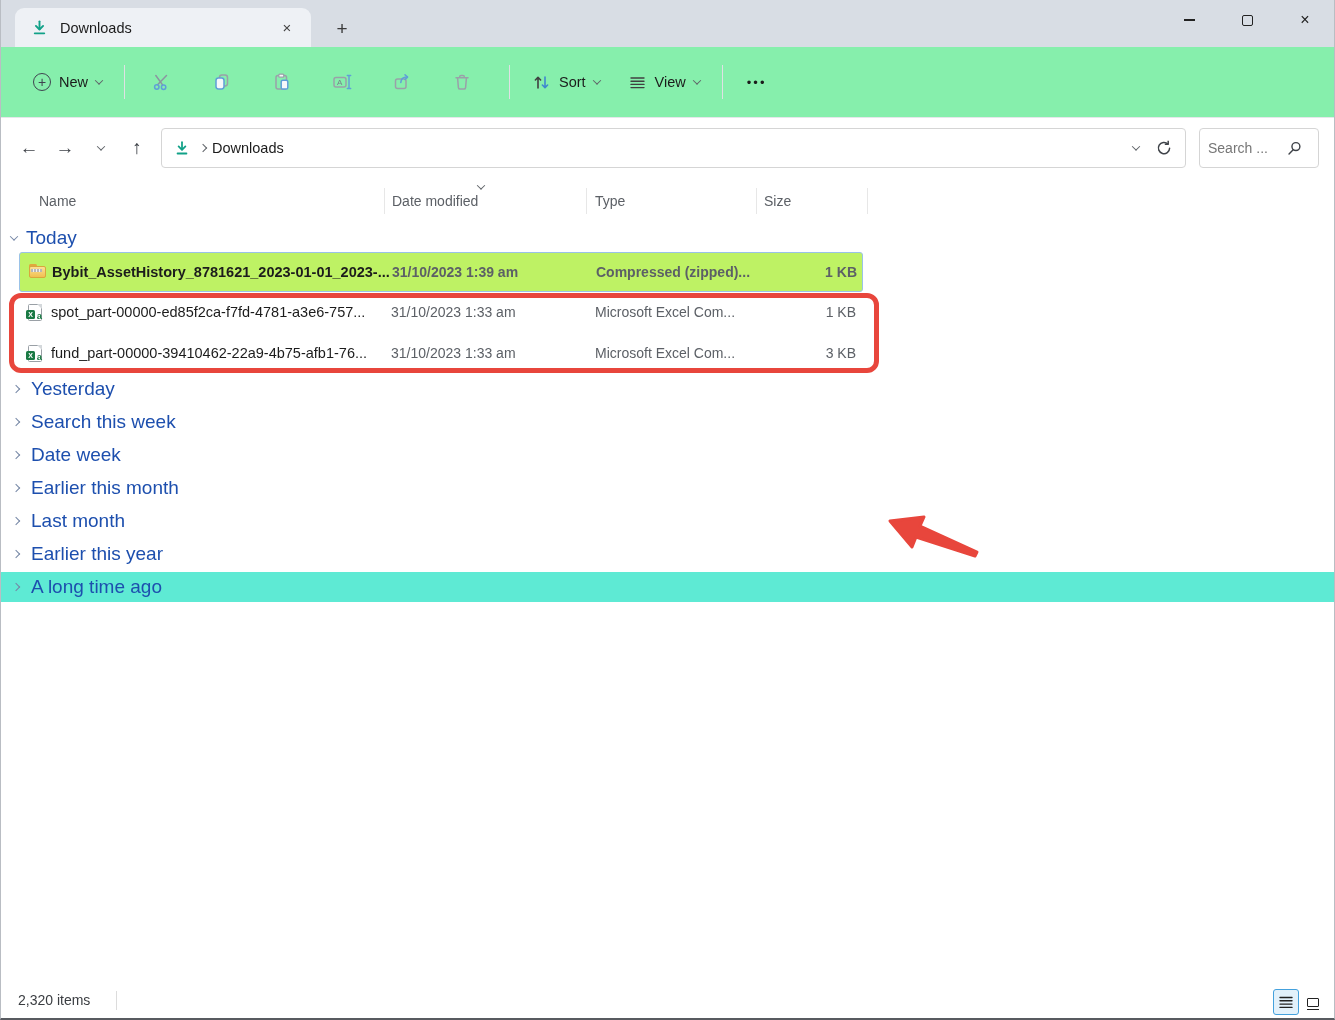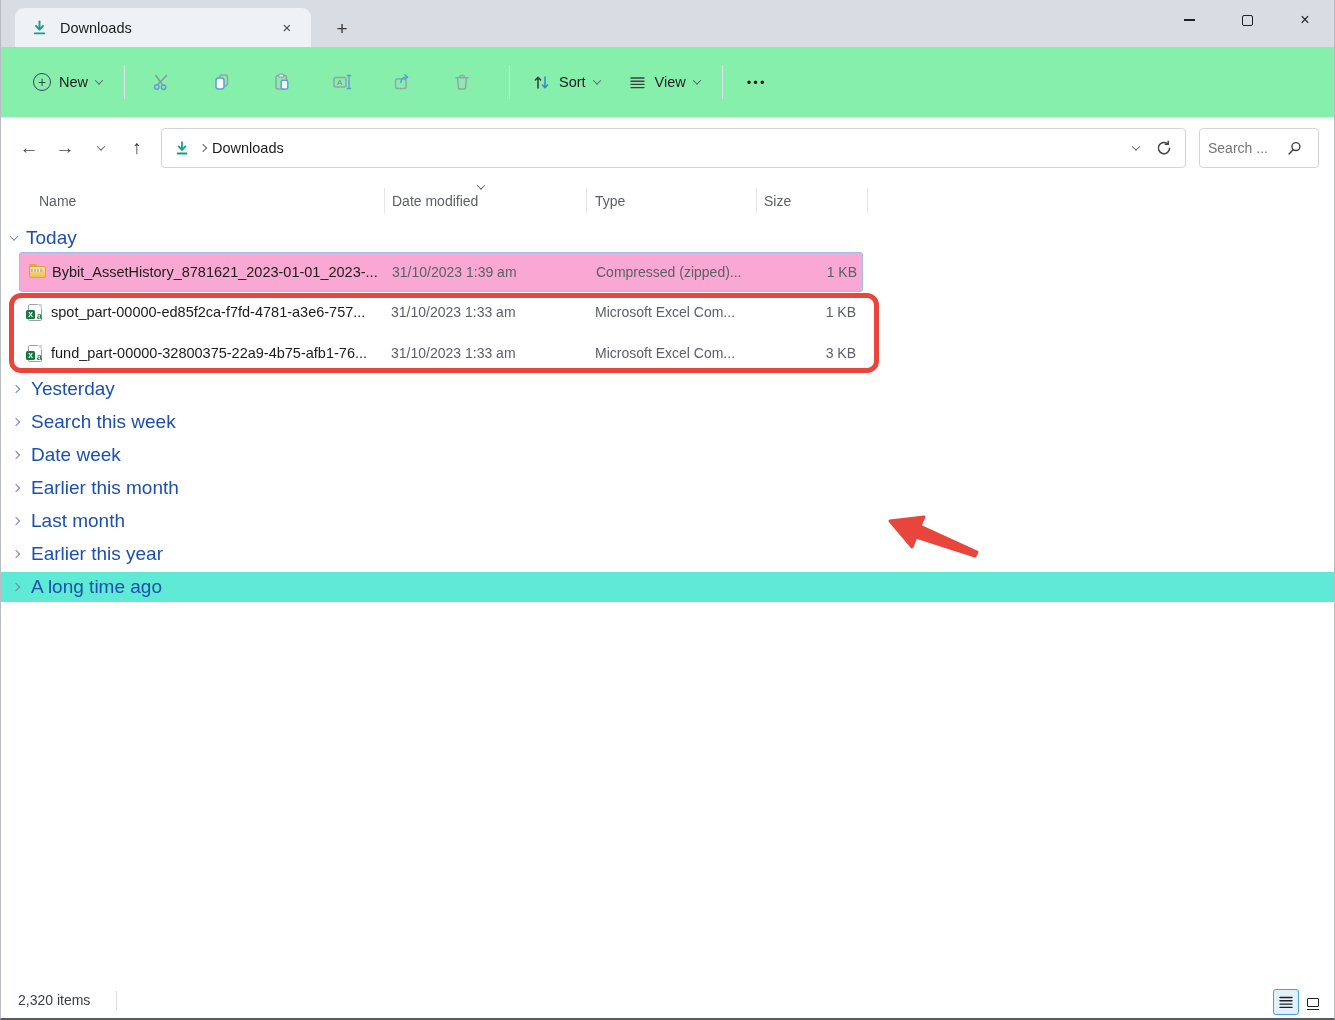--- a/index.html
+++ b/index.html
@@ -56,21 +56,21 @@
   .main { position:absolute; top:178px; left:0; right:0; height:807px; background:#fff; }
   .hdr-label { position:absolute; font-size:14px; color:#5c6066; top:15px; white-space:nowrap; }
   .hdr-sep { position:absolute; top:10px; width:1px; height:26px; background:#e7e7e7; }
   .sort-chev { position:absolute; top:6px; left:477px; }
 
   .group-hdr { position:absolute; left:10px; display:flex; align-items:center; gap:9px; height:30px; }
   .group-label { font-size:19px; color:#1d4fae; }
   .grp-chev { border-color:#7486a5; }
 
   .frow { position:absolute; left:18px; width:844px; height:40px; border-radius:3px; }
-  .frow.selected { background:#f9a8d4; border:1px solid #9ac2e8; }
+  .frow.selected { background:#bef264; border:1px solid #9ac2e8;font-weight:bold; }
   .cell { position:absolute; top:11px; font-size:14.5px; color:#1c1c1c; white-space:nowrap; }
   .cell.icon { left:9px; top:11px; }
   .cell.name { left:32px; }
   .cell.meta { font-size:14px; color:#5c6066; }
   .cell.date { left:372px; }
   .cell.type { left:576px; }
   .cell.size { left:752px; width:85px; text-align:right; }
 
   
   .redbox { position:absolute; left:8px; top:115px; width:870px; height:80px;
@@ -273,21 +273,21 @@
       <span class="cell name">spot_part-00000-ed85f2ca-f7fd-4781-a3e6-757...</span>
       <span class="cell meta date">31/10/2023 1:33 am</span>
       <span class="cell meta type">Microsoft Excel Com...</span>
       <span class="cell meta size">1 KB</span>
     </div>
 
     <div class="frow" style="top:156px">
       <span class="cell icon">
         <span class="xlico"><span class="page"></span><span class="fold"></span><span class="xbox"></span><span class="aletter"></span></span>
       </span>
-      <span class="cell name">fund_part-00000-32800375-22a9-4b75-afb1-76...</span>
+      <span class="cell name">fund_part-00000-39410462-22a9-4b75-afb1-76...</span>
       <span class="cell meta date">31/10/2023 1:33 am</span>
       <span class="cell meta type">Microsoft Excel Com...</span>
       <span class="cell meta size">3 KB</span>
     </div>
 
     <div class="redbox"></div>
     <svg class="redarrow" width="105" height="70" viewBox="0 0 105 70">
       <polygon points="9,23 43,19 39,28 96,54 94,58 35,39 31,49" fill="#e8463c" stroke="#e8463c" stroke-width="3" stroke-linejoin="round"></polygon>
     </svg>
 

